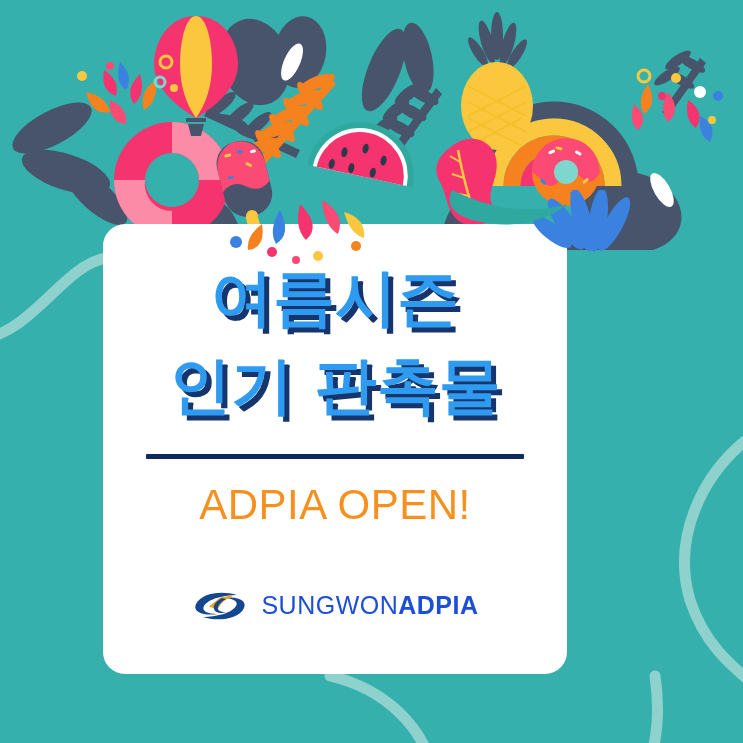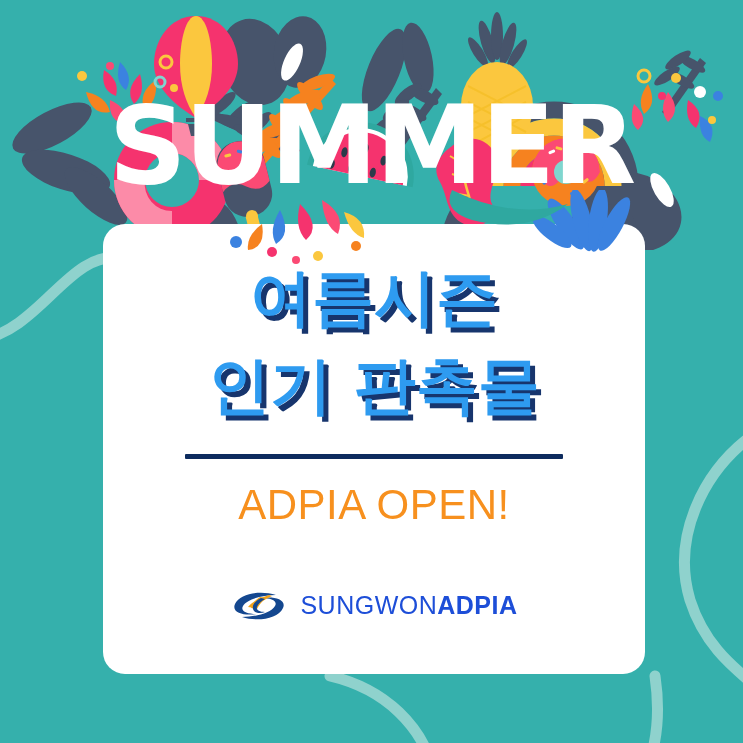--- a/index.html
+++ b/index.html
@@ -26,21 +26,21 @@
     font-size:108px;
     letter-spacing:-2px;
     color:#ffffff;
     line-height:1;
     z-index:6;
     white-space:nowrap;
   }
 
   
   .card{
-    position:absolute;left:103px;top:224px;width:542px;height:450px;
+    position:absolute;left:103px;top:224px;width:464px;height:450px;
     background:#ffffff;border-radius:22px;z-index:5;
   }
 
   .card-inner{
     position:absolute;inset:0;
     display:flex;flex-direction:column;align-items:center;
     padding-top:38px;box-sizing:border-box;
   }
 
   .headline{
@@ -286,21 +286,20 @@
         <circle cx="662" cy="96" r="4" fill="#f5336e"></circle>
       </g>
 
       <g fill="#ffffff">
         <ellipse cx="292" cy="62" rx="8" ry="20" transform="rotate(24 292 62)"></ellipse>
         <ellipse cx="662" cy="190" rx="8" ry="19" transform="rotate(-30 662 190)"></ellipse>
       </g>
     </svg>
   </div>
 
-  <div class="summer-word">SUMMER</div>
 
   <svg style="position:absolute;left:0;top:190px;z-index:7;pointer-events:none;" width="743" height="90" viewBox="0 0 743 90">
     <g>
       <path d="M 300 14 q -6 24 6 36 q 16 -14 -6 -36 Z" fill="#f5336e"></path>
       <path d="M 322 10 q 2 26 16 34 q 8 -20 -16 -34 Z" fill="#fb4a74"></path>
       <path d="M 280 20 q -12 20 -4 34 q 16 -10 4 -34 Z" fill="#3b82e0"></path>
       <path d="M 344 22 q 6 22 20 26 q 2 -20 -20 -26 Z" fill="#fbc73e"></path>
       <path d="M 262 34 q -16 12 -14 26 q 18 -2 14 -26 Z" fill="#f6821f"></path>
       <circle cx="252" cy="26" r="6" fill="#fbc73e"></circle>
       <circle cx="236" cy="52" r="6" fill="#3b82e0"></circle>

